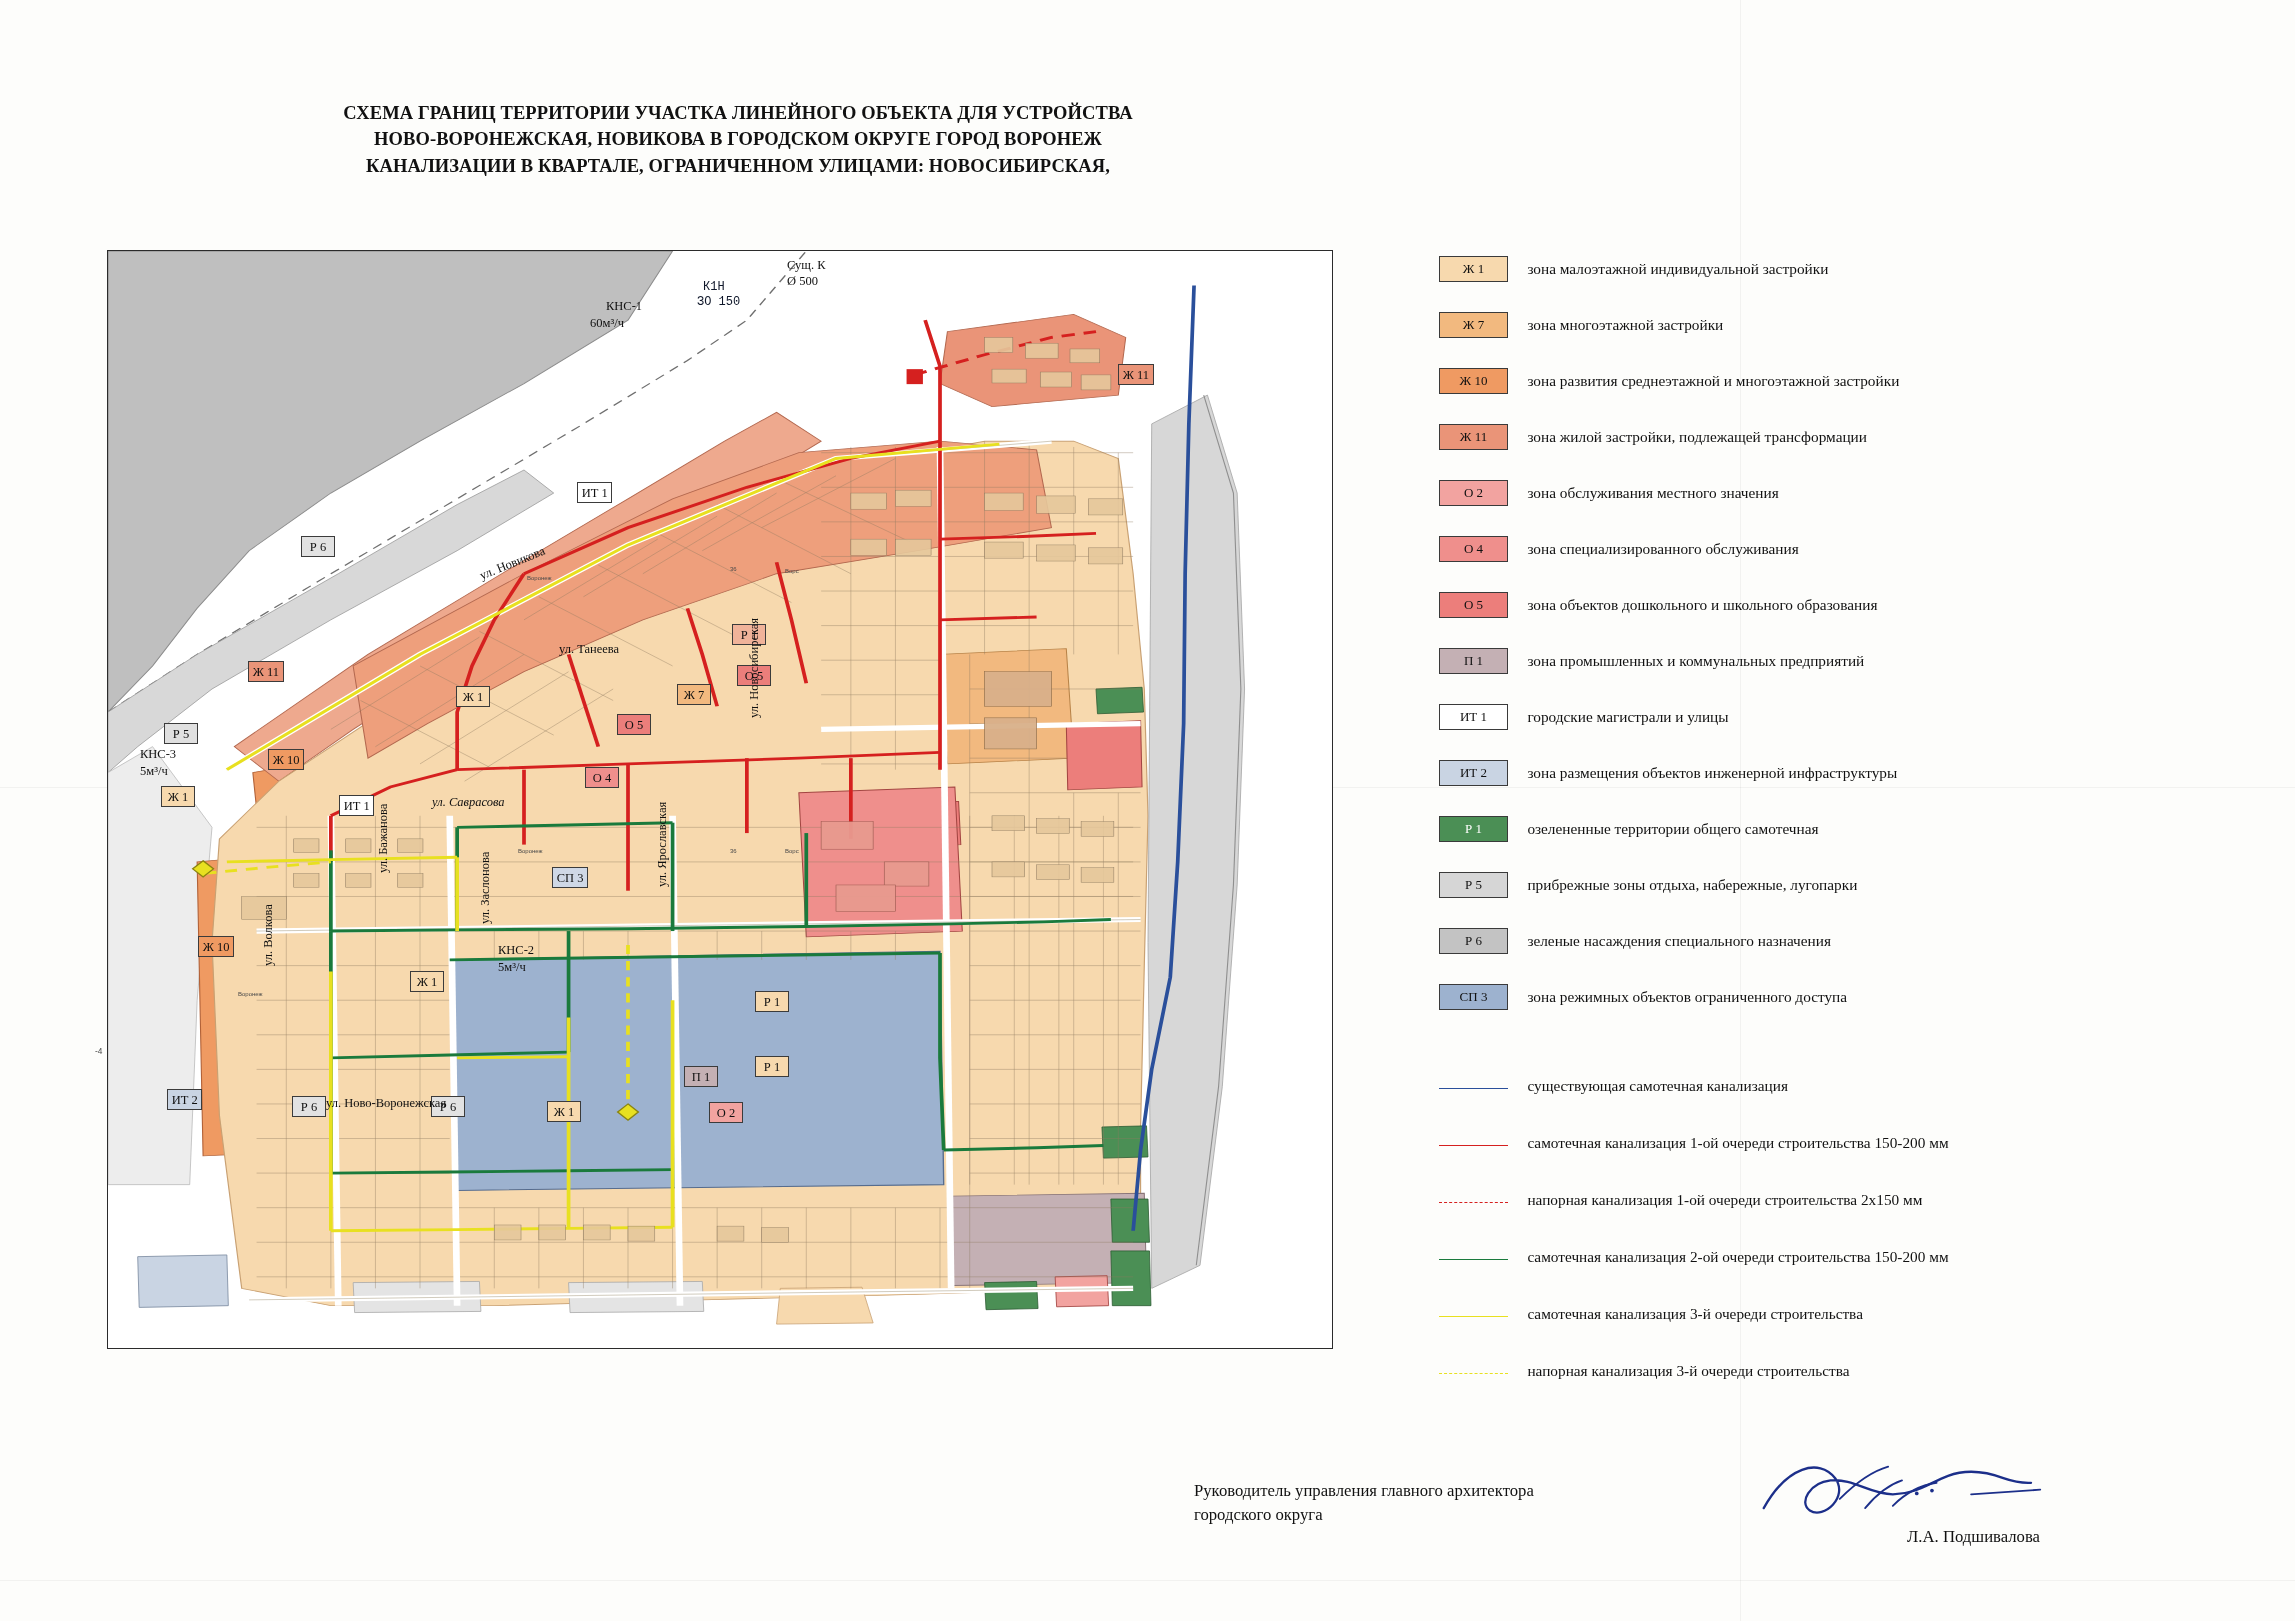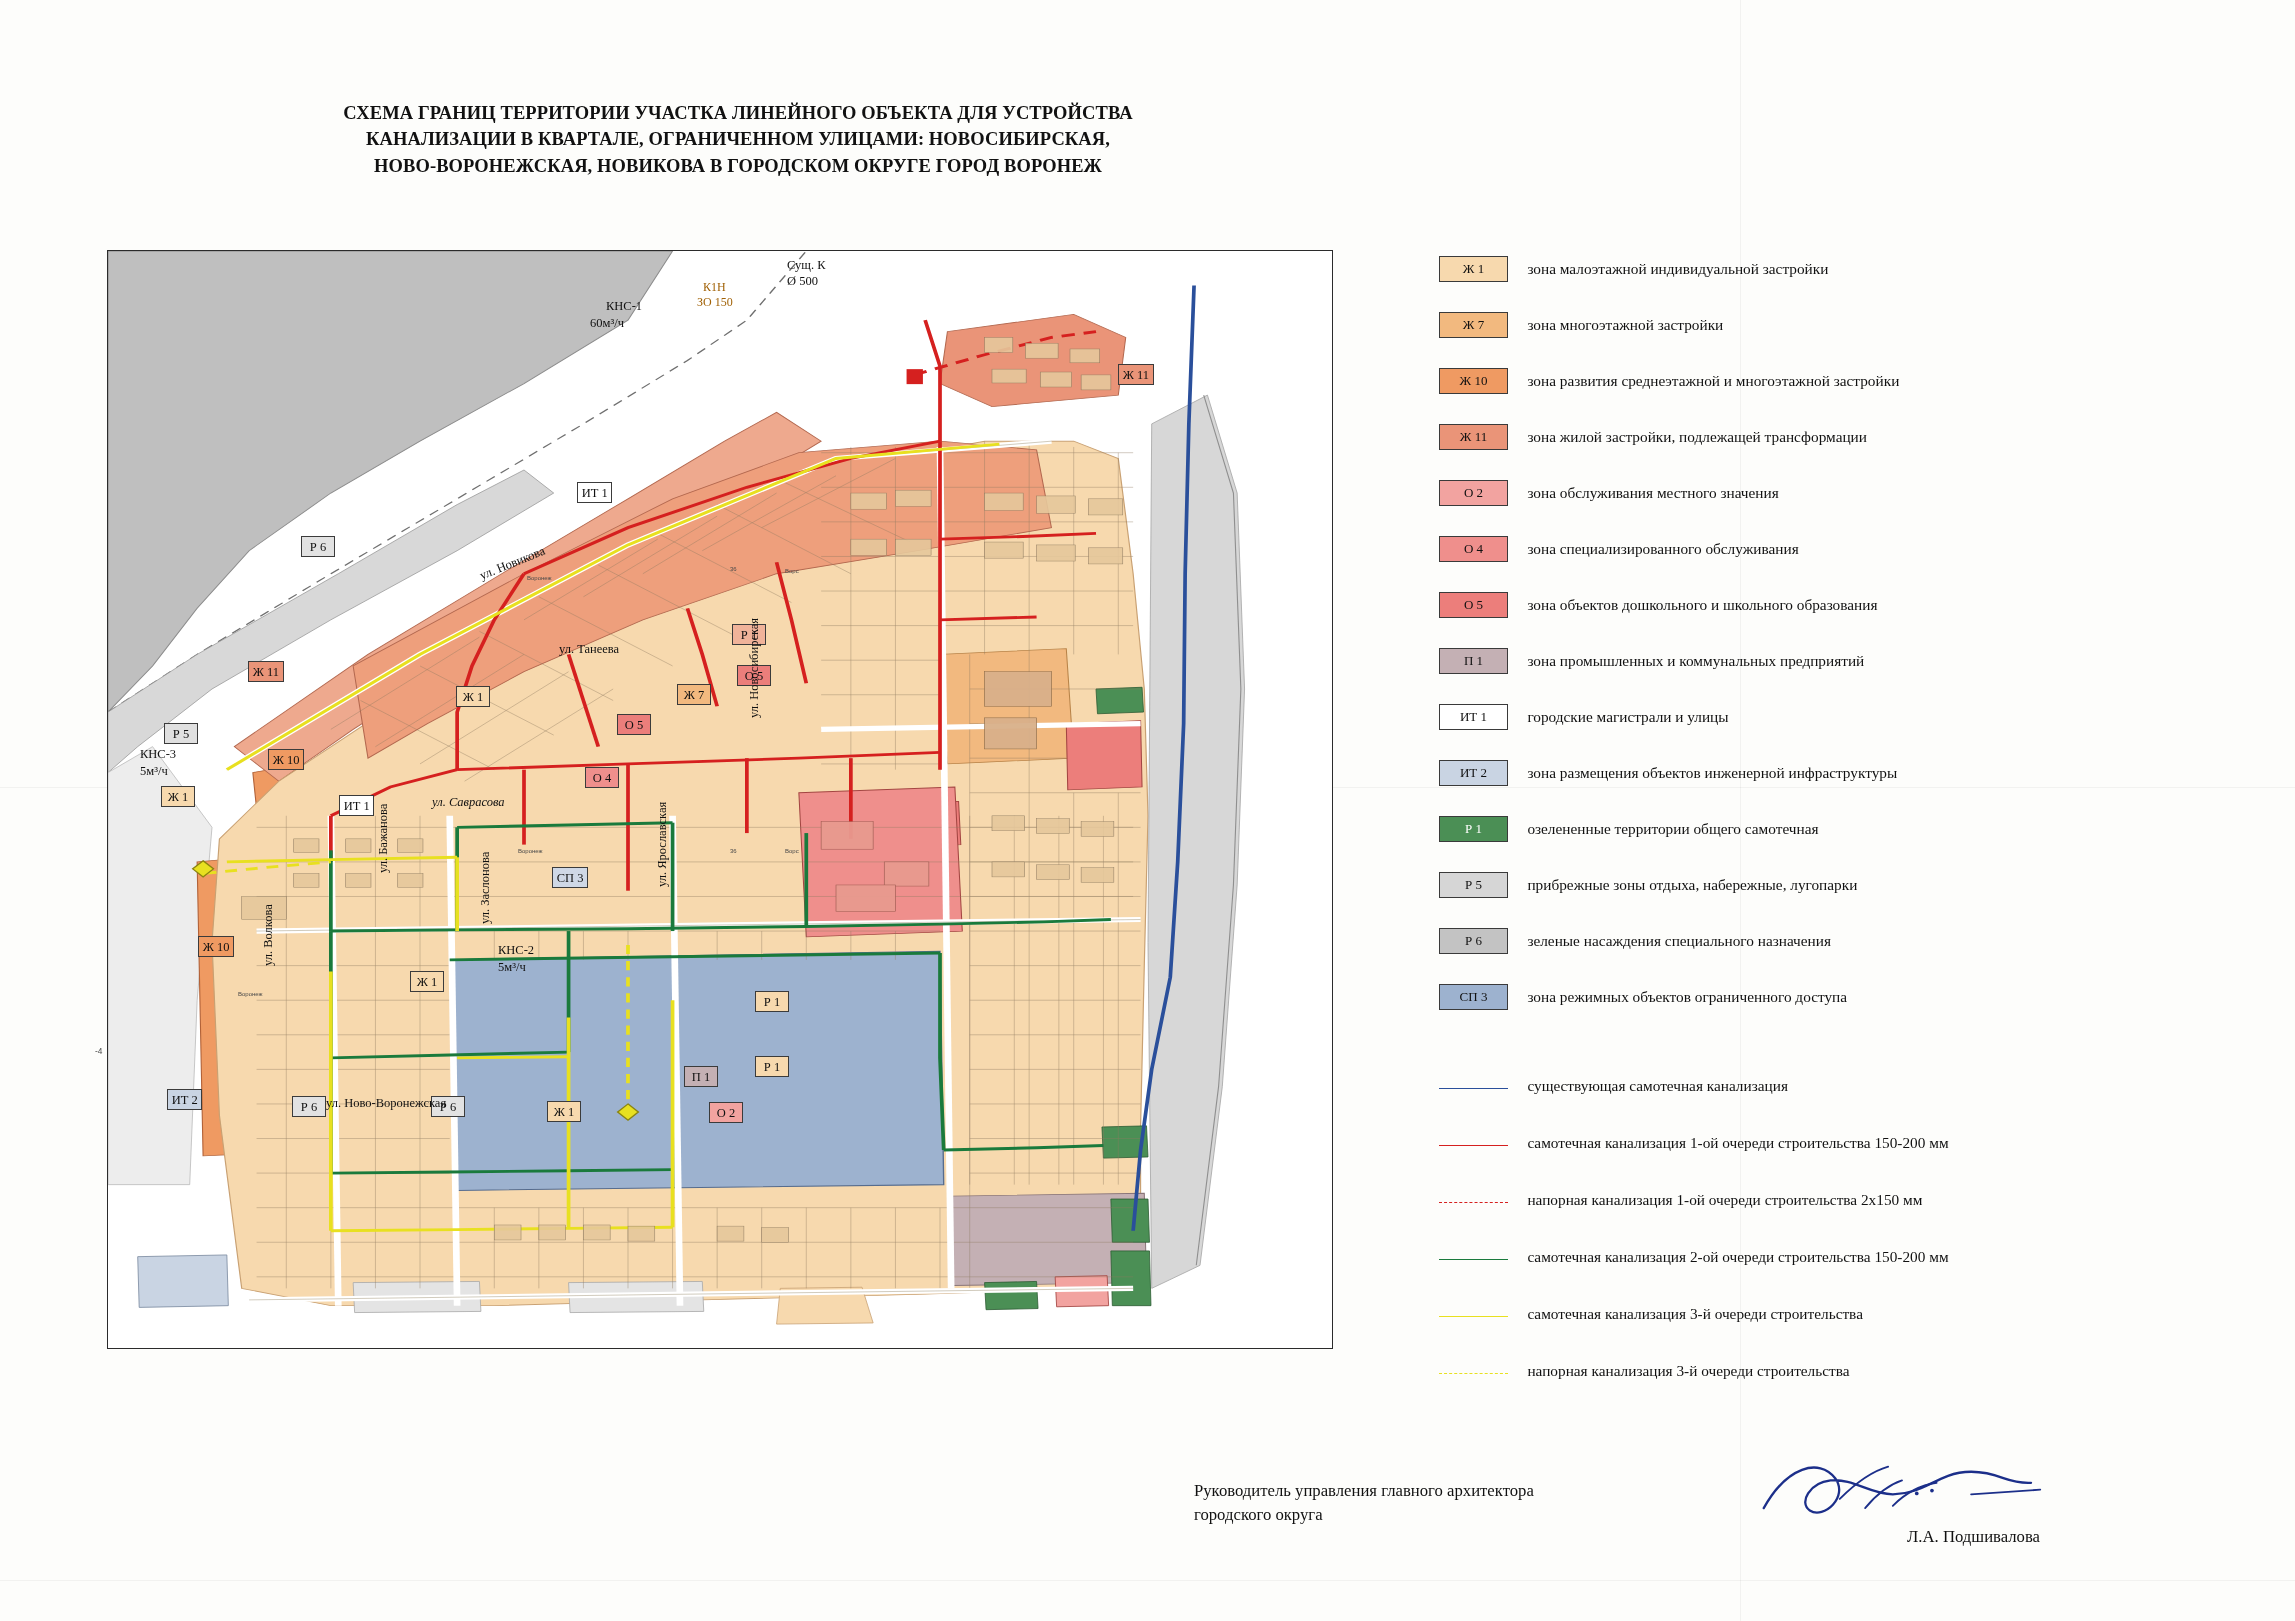--- a/index.html
+++ b/index.html
@@ -74,23 +74,23 @@
     background: #ffffff;
     border: 0.9px solid #2b2b2b;
     overflow: hidden;
   }
   .map-canvas { position: absolute; inset: 0; }
   .map-canvas svg { display: block; }
 
   
   .mlabel {
     position: absolute;
-    font-family: Liberation Serif, serif;
+    font-family: Liberation Mono, monospace;
     font-size: 12px;
-    color: #a16207;
+    color: #0f172a;
     white-space: nowrap;
     pointer-events: none;
   }
   .street {
     position: absolute;
     font-size: 12.5px;
     color: #111;
     white-space: nowrap;
     font-family: "Liberation Serif", serif;
   }
@@ -202,22 +202,22 @@
 <body>
 
 <div class="page">
 
   <div class="fold v" style="left:1740px"></div>
   <div class="fold h" style="top:787px"></div>
   <div class="fold h" style="top:1580px"></div>
 
   <div class="title-block">
     <div>СХЕМА ГРАНИЦ ТЕРРИТОРИИ УЧАСТКА ЛИНЕЙНОГО ОБЪЕКТА ДЛЯ УСТРОЙСТВА</div>
+    <div>НОВО-ВОРОНЕЖСКАЯ, НОВИКОВА  В ГОРОДСКОМ ОКРУГЕ ГОРОД ВОРОНЕЖ</div>
     <div>КАНАЛИЗАЦИИ В КВАРТАЛЕ, ОГРАНИЧЕННОМ УЛИЦАМИ: НОВОСИБИРСКАЯ,</div>
-    <div>НОВО-ВОРОНЕЖСКАЯ, НОВИКОВА  В ГОРОДСКОМ ОКРУГЕ ГОРОД ВОРОНЕЖ</div>
   </div>
 
 
   <div class="map-frame">
     <div class="map-canvas">
       <svg width="1222" height="1095" viewBox="0 0 1645 1900" preserveAspectRatio="none">
         <defs>
           <pattern id="hatch" width="10" height="10" patternTransform="rotate(45)" patternUnits="userSpaceOnUse">
             <line x1="0" y1="0" x2="0" y2="10" stroke="#9a9a9a" stroke-width="1.2"></line>
           </pattern>

